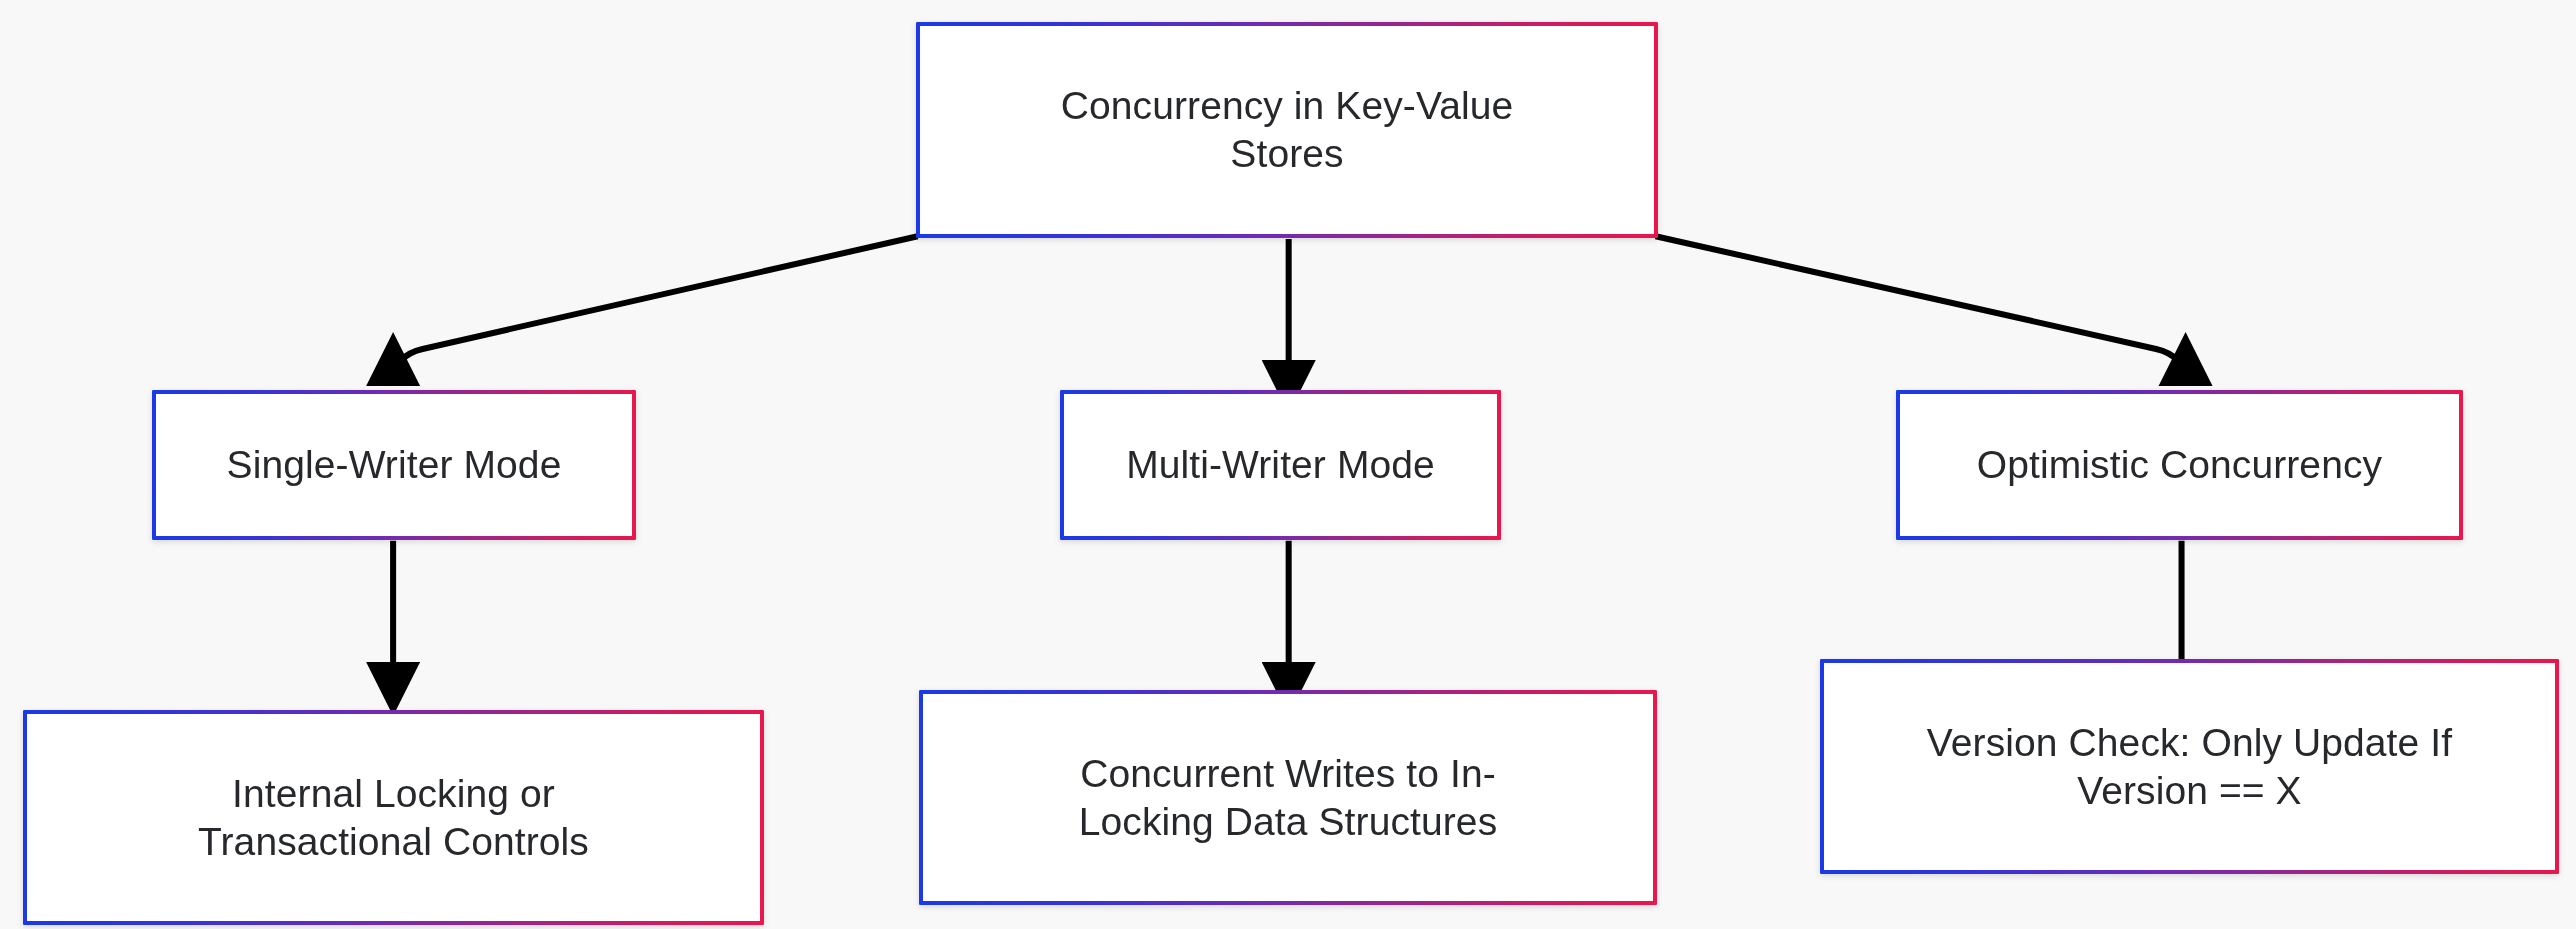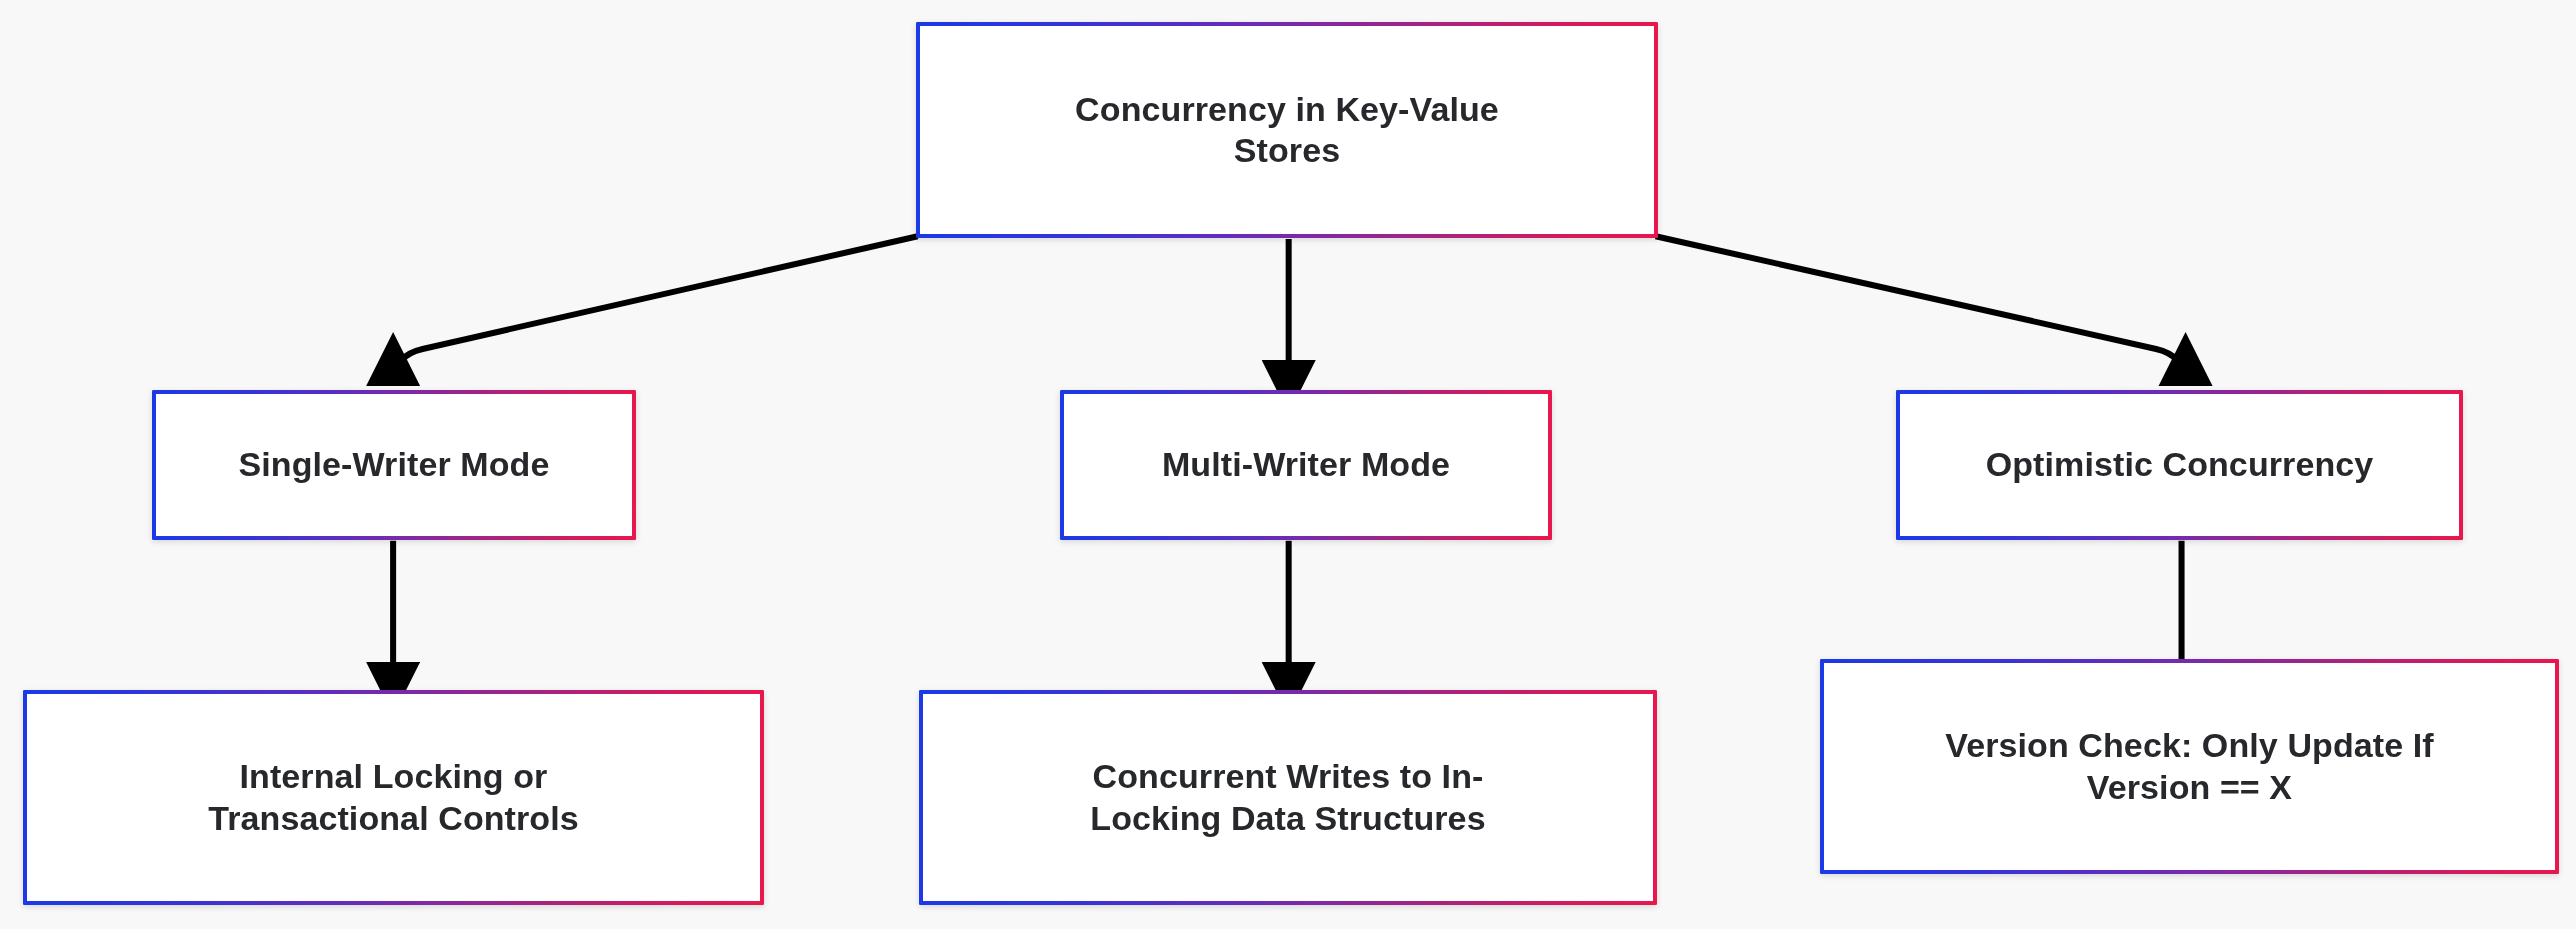--- a/index.html
+++ b/index.html
@@ -36,34 +36,34 @@
     background-image:
       linear-gradient(#ffffff, #ffffff),
       linear-gradient(90deg, #1a3ae6 0%, #3733d8 22%, #6f2bb4 47%, #a8237f 70%, #d51a5c 88%, #e8174e 100%);
     background-origin: border-box;
     background-clip: padding-box, border-box;
     box-shadow: 0 2px 6px rgba(0,0,0,0.13);
     z-index: 2;
   }
   .node-label {
     color: #26282b;
-    font-size: 34px;
+    font-size: 39px;
     line-height: 1.22;
-    font-weight: 700;
+    font-weight: 400;
     letter-spacing: 0.1px;
     padding: 0 17.4px;
     white-space: pre-line;
   }
 
   
   #node-root        { left: 916px; top: 22px;   width: 742px; height: 82px; }
   #node-single      { left: 152px;  top: 390px;  width: 484px;  height: 150px; text-align: right; }
-  #node-multi       { left: 1060px; top: 390px;  width: 492px;  height: 150px; }
+  #node-multi       { left: 1060px; top: 390px;  width: 441px;  height: 150px; }
   #node-optimistic  { left: 1896px; top: 390px;  width: 567px;  height: 150px; }
-  #node-locking     { left: 23px;   top: 690px; width: 741px; height: 215px; }
+  #node-locking     { left: 23px;   top: 710px; width: 741px; height: 215px; }
   #node-writes      { left: 919px; top: 690px; width: 738px; height: 215px; }
   #node-version     { left: 1811px; top: 659px; width: 739px; height: 215px; margin-left: 9px; }
 
   
   #node-root { height: 216px; }
 </style>
 </head>
 <body>
 
 <div id="canvas">

